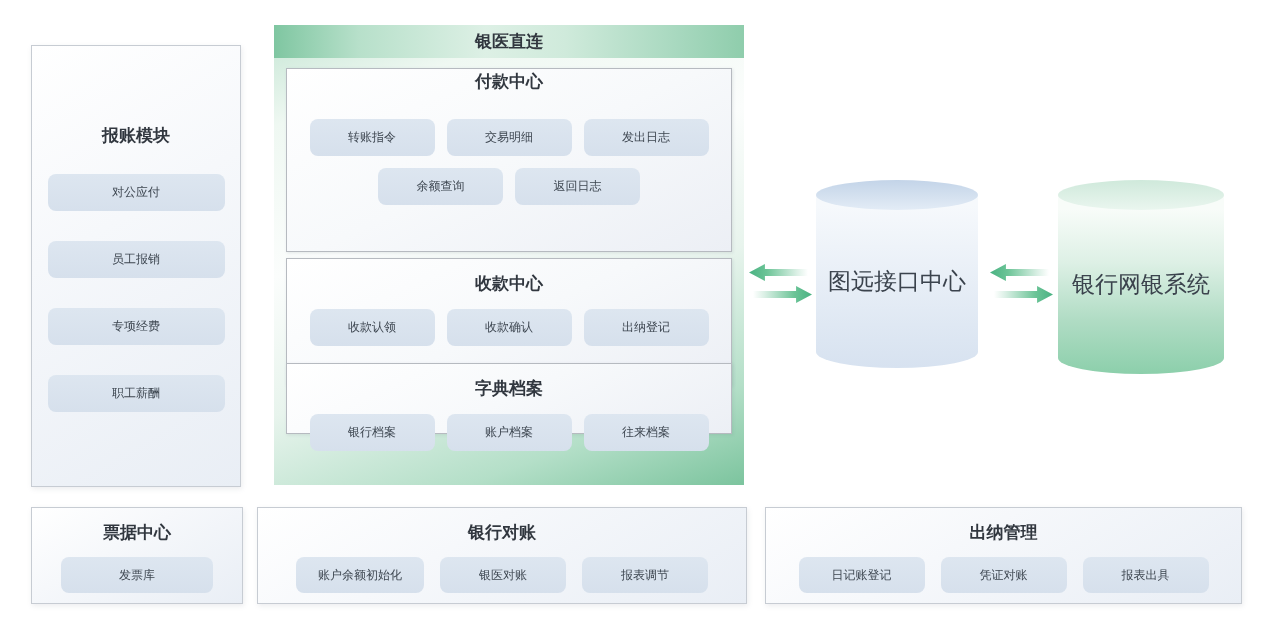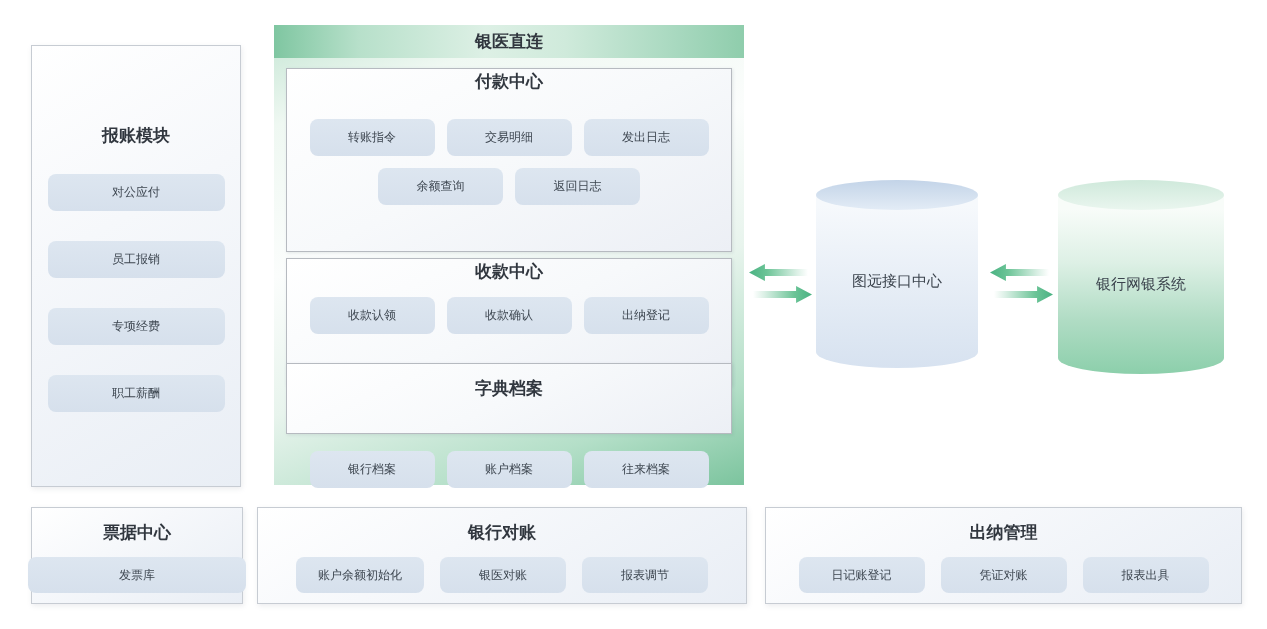--- a/index.html
+++ b/index.html
@@ -29,59 +29,59 @@
                #e8f4ed 62%,#b4dfc8 84%,#7cc49e 100%);}
   .center-header{position:absolute;top:0;left:0;right:0;height:33px;
     display:flex;align-items:center;justify-content:center;
     background:linear-gradient(90deg,#7fc6a1 0%,#b7e0ca 18%,#ddf0e5 45%,
                #cfeadb 62%,#a9d9c0 85%,#8fcdac 100%);}
   .center-section{position:absolute;left:12px;right:12px;box-sizing:border-box;
     background:linear-gradient(155deg,#ffffff 0%,#f7f9fb 50%,#eceff5 100%);
     border:1px solid #b6bac0;box-shadow:1px 1px 3px rgba(100,110,125,0.15);
     display:flex;flex-direction:column;align-items:center;}
   .sec-1{top:43px;height:184px;}
-  .sec-2{top:233px;height:128px;padding-top:0;align-items:center;}
-  .sec-3{top:338px;height:71px;padding-top:12px;gap:37px;}
+  .sec-2{top:233px;height:128px;padding-top:12px;align-items:center;}
+  .sec-3{top:338px;height:71px;padding-top:12px;}
   .sec-title{height:26px;line-height:26px;}
   .sec-chips{display:flex;flex-wrap:wrap;gap:12px;width:399px;justify-content:center;}
   .sec-1 .sec-chips{margin-top:24px;}
   .sec-2 .sec-chips,.sec-3 .sec-chips{margin-top:12px;}
   .sec-chips .chip{width:125px;}
 
   
   .cylinder{position:absolute;}
   .cyl-1{left:816px;top:180px;width:162px;height:188px;}
   .cyl-2{left:1058px;top:180px;width:166px;height:194px;}
   .cyl-top{position:absolute;top:0;left:0;width:100%;height:30px;border-radius:50%;z-index:2;}
   .cyl-body{position:absolute;top:15px;bottom:0;left:0;width:100%;
             border-radius:0 0 50% 50% / 0 0 16px 16px;
             display:flex;align-items:center;justify-content:center;}
   .cyl-1 .cyl-top{background:linear-gradient(180deg,#c3d4e8,#e3ecf6);}
   .cyl-1 .cyl-body{background:linear-gradient(180deg,#f6f9fc 6%,#eef3f9 30%,#dfe8f3 75%,#d7e2f0 100%);}
   .cyl-2 .cyl-top{background:linear-gradient(180deg,#cfe9db,#eaf6ef);}
   .cyl-2 .cyl-body{background:linear-gradient(180deg,#f8fcf9 8%,#ddf0e5 38%,#b0dcc4 70%,#8ccfab 100%);}
-  .cyl-label{font-size:15px;color:#3b434d;white-space:nowrap;}
+  .cyl-label{font-size:23px;color:#3b434d;white-space:nowrap;}
 
   
   .arrow{position:absolute;width:59px;height:17px;}
   .arrow-left{clip-path:polygon(0 50%,27% 0,27% 30%,100% 30%,100% 70%,27% 70%,27% 100%);
     background:linear-gradient(90deg,#49b282 0%,#6cc497 30%,#d9efe4 80%,rgba(246,251,248,0) 100%);}
   .arrow-right{clip-path:polygon(100% 50%,73% 0,73% 30%,0 30%,0 70%,73% 70%,73% 100%);
     background:linear-gradient(270deg,#49b282 0%,#6cc497 30%,#d9efe4 80%,rgba(246,251,248,0) 100%);}
   .a1l{left:749px;top:264px;} .a1r{left:753px;top:286px;}
   .a2l{left:990px;top:264px;} .a2r{left:994px;top:286px;}
 
   
   .panel-bottom{top:507px;height:97px;padding-top:12px;
                 display:flex;flex-direction:column;align-items:center;}
   .panel-bottom .title{height:26px;line-height:26px;margin-bottom:11px;}
   .h-chips{display:flex;gap:16px;justify-content:center;}
   .h-chips .chip{height:36px;padding:0 22px;min-width:126px;box-sizing:border-box;}
   .panel-bill{left:31px;width:212px;}
-  .panel-bill .chip{width:218px;}
+  .panel-bill .chip{width:152px;}
   .panel-recon{left:257px;width:490px;}
   .panel-cashier{left:765px;width:477px;}
 </style>
 </head>
 <body>
 
 <div class="stage">
 
   <div class="panel panel-left">
     <div class="title">报账模块</div>

